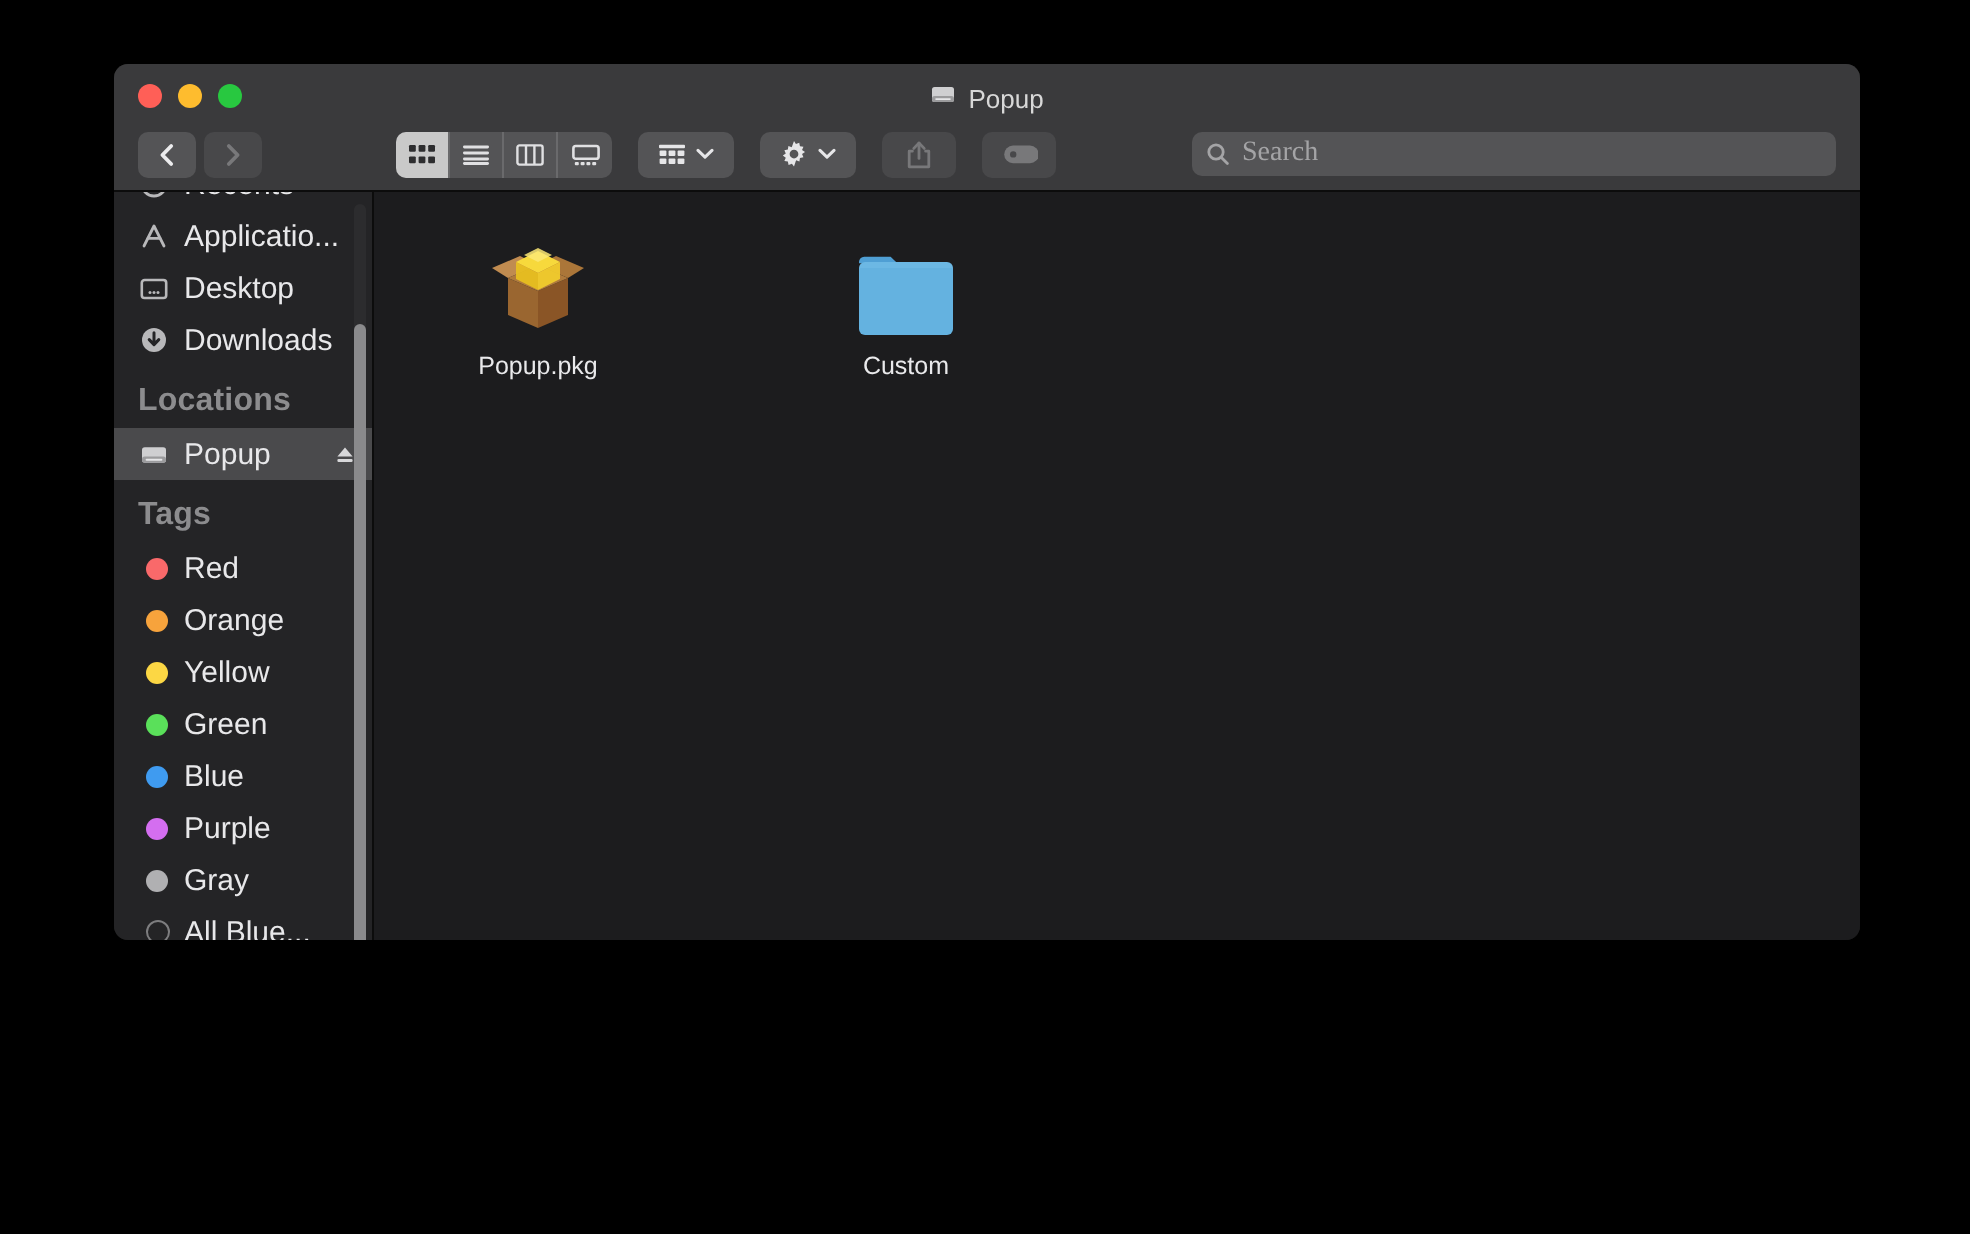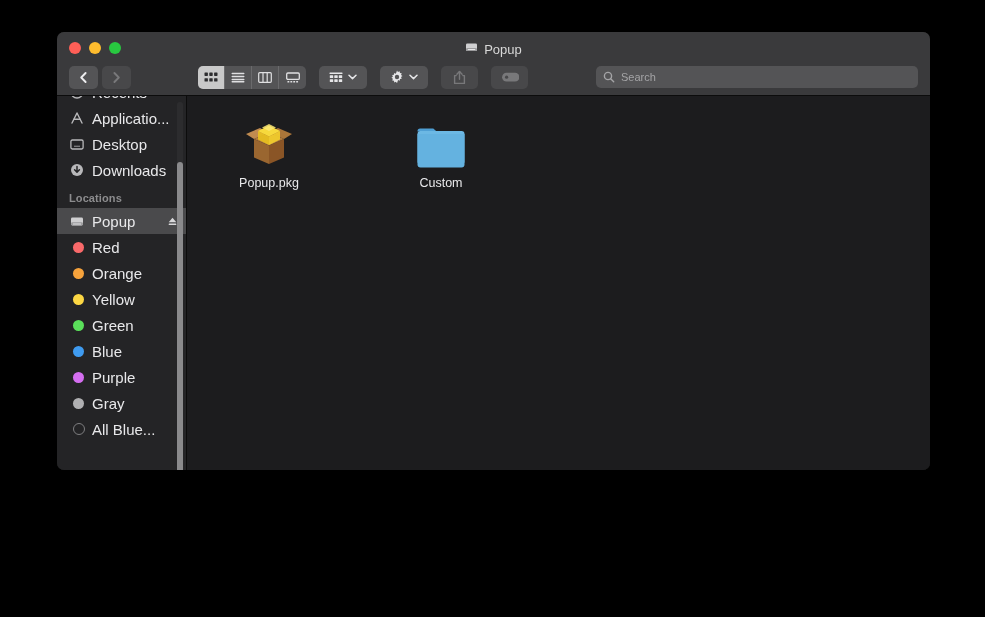--- a/index.html
+++ b/index.html
@@ -124,22 +124,23 @@
     width: 322px;
     height: 22px;
     background: #545456;
     border-radius: 5px;
     display: flex;
     align-items: center;
     padding: 0 7px;
     gap: 6px;
   }
   .search-placeholder {
-    font-size: 11px;
+    font-size: 14px;
     color: #a4a4a6;
+    font-family: Liberation Serif, serif;
   }
 
   
   .window-body {
     display: flex;
     height: 446px;
   }
 
   
   .sidebar {
@@ -150,21 +151,21 @@
     border-right: 1px solid #0c0c0c;
   }
   .sidebar-scroll {
     position: absolute;
     left: 0; right: 0;
     top: -17px;
     padding-bottom: 4px;
   }
 
   .sb-section-label {
-    font-size: 11px;
+    font-size: 16px;
     color: #8c8c8e;
     font-weight: bold;
     padding: 9px 0 4px 12px;
     letter-spacing: 0.1px;
   }
 
   .sb-item {
     display: flex;
     align-items: center;
     gap: 7px;
@@ -218,21 +219,21 @@
   }
 
   
   .content {
     flex: 1;
     background: #1c1c1e;
     padding: 14px 0 0 26px;
     display: flex;
     flex-wrap: wrap;
     align-content: flex-start;
-    gap: 4px;
+    gap: 16px;
   }
 
   .file-item {
     width: 112px;
     display: flex;
     flex-direction: column;
     align-items: center;
     padding-top: 4px;
     margin-right: 56px;
   }
@@ -449,20 +450,21 @@
           <span class="sb-eject">
             <svg width="11" height="11" viewBox="0 0 11 11">
               <polygon points="5.5,1.8 9.3,6.2 1.7,6.2" fill="#d8d8da"></polygon>
               <rect x="1.7" y="7.5" width="7.6" height="1.5" rx="0.6" fill="#d8d8da"></rect>
             </svg>
           </span>
         </div>
 
 
 
+        <div class="sb-section-label">Tags</div>
 
         <div class="sb-item">
           <span class="sb-icon">
             <span class="tag-dot" style="background:#f9696a"></span>
           </span>
           <span class="sb-label">Red</span>
         </div>
         <div class="sb-item">
           <span class="sb-icon">
             <span class="tag-dot" style="background:#f7a33c"></span>

